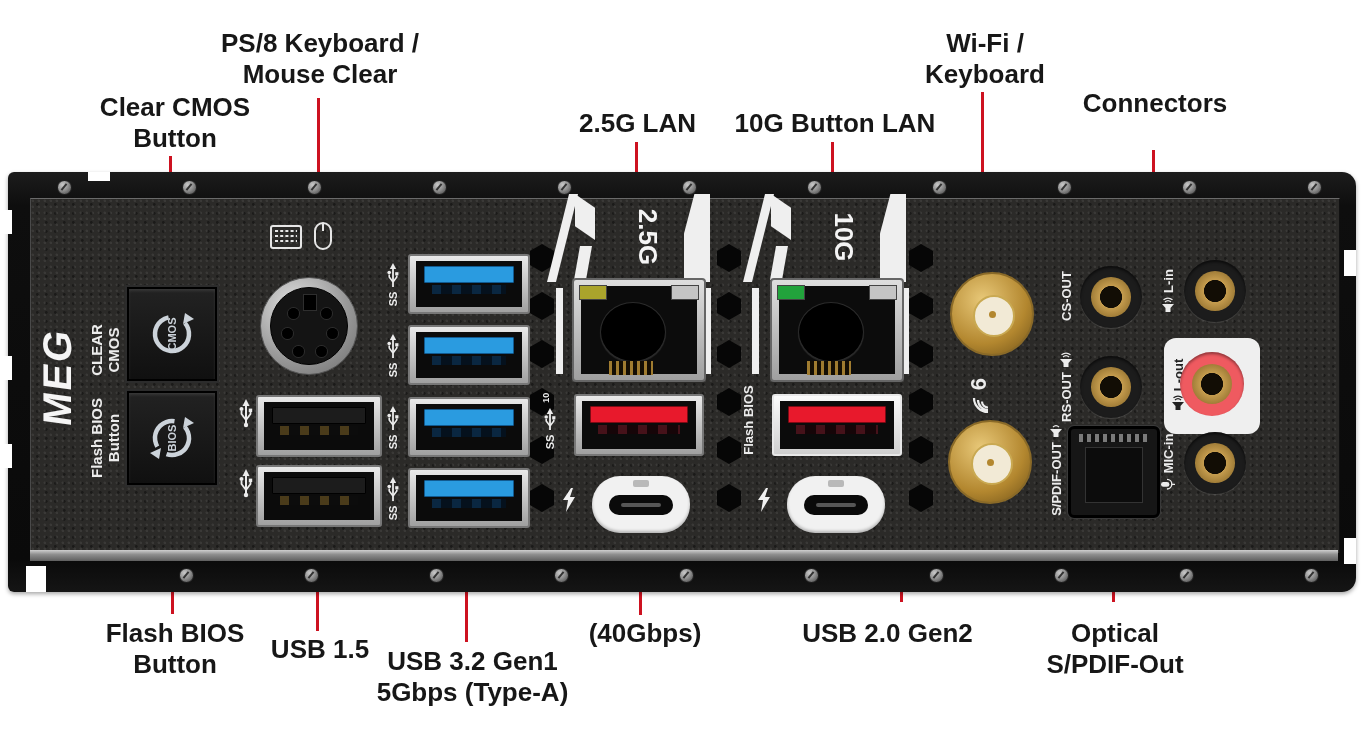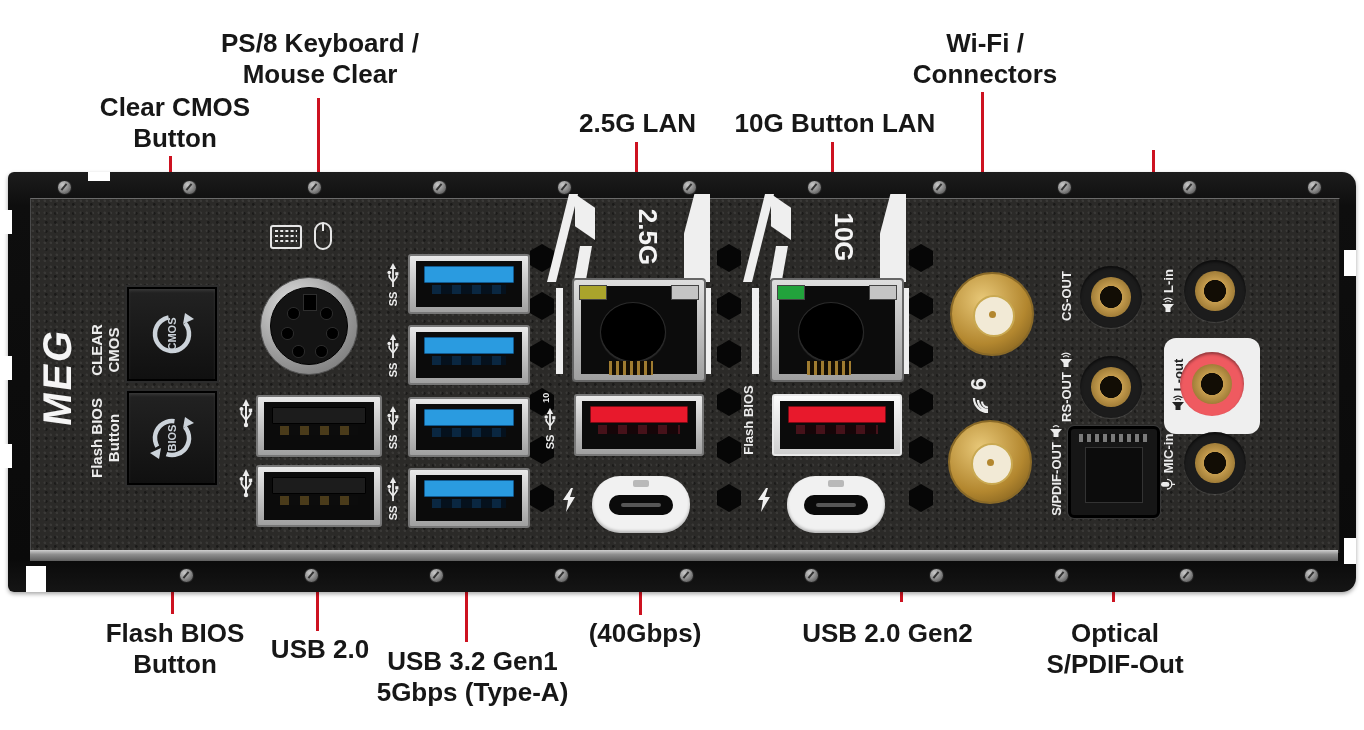--- a/index.html
+++ b/index.html
@@ -102,31 +102,32 @@
     <span>Mouse Clear</span>
   </div>
   <div class="cal" style="left:550px;top:108px;width:175px;">
     <span>2.5G LAN</span>
   </div>
   <div class="cal" style="left:730px;top:108px;width:210px;">
     <span>10G Button LAN</span>
   </div>
   <div class="cal" style="left:905px;top:28px;width:160px;">
     <span>Wi-Fi /</span>
+    <span>Keyboard</span>
+  </div>
+  <div class="cal" style="left:1065px;top:88px;width:180px;">
     <span>Connectors</span>
-  </div>
-  <div class="cal" style="left:1065px;top:88px;width:180px;">
   </div>
 
   <div class="cal" style="left:85px;top:618px;width:180px;">
     <span>Flash BIOS</span>
     <span>Button</span>
   </div>
   <div class="cal" style="left:255px;top:634px;width:130px;">
-    <span>USB 2.0</span>
+    <span>USB 1.5</span>
   </div>
   <div class="cal" style="left:375px;top:646px;width:195px;">
     <span>USB 3.2 Gen1</span>
     <span>5Gbps (Type-A)</span>
   </div>
   <div class="cal" style="left:550px;top:618px;width:190px;">
     <span>(40Gbps)</span>
   </div>
   <div class="cal" style="left:780px;top:618px;width:215px;">
     <span>USB 2.0 Gen2</span>

